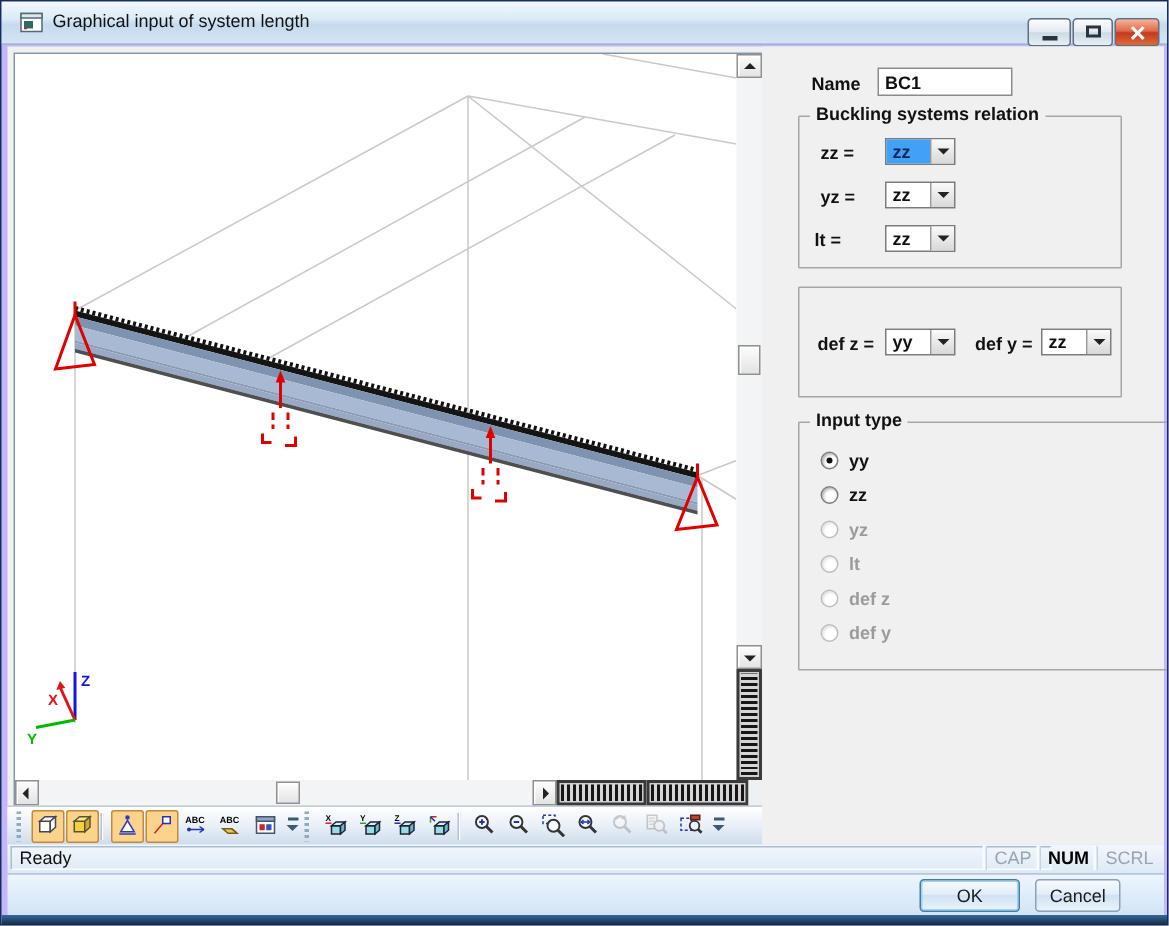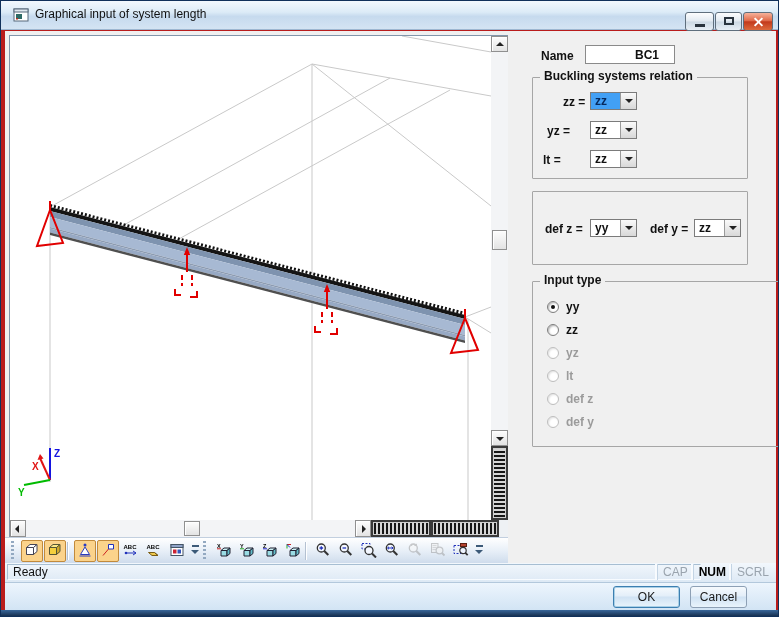--- a/index.html
+++ b/index.html
@@ -1,17 +1,17 @@
 <!DOCTYPE html>
 <html><head>
 <meta charset="utf-8">
 <style>
   html,body{margin:0;padding:0;background:#666;}
   *{box-sizing:border-box;}
-  .window{position:relative;width:779px;height:617px;background:#b91c1c;border:1px solid #10305a;
+  .window{position:relative;width:779px;height:617px;background:#c4b5fd;border:1px solid #10305a;
           font-family:"Liberation Sans",sans-serif;font-size:12px;color:#111;overflow:hidden;}
   
   .titlebar{position:absolute;left:0;top:0;width:777px;height:29px;
     background:linear-gradient(180deg,#f2f8fd 0%,#dcebf7 40%,#c6daee 55%,#d4e4f3 100%);
     border-bottom:1px solid #9db7d1;}
   .title-icon{position:absolute;left:12px;top:6px;width:16px;height:16px;}
   .title-text{position:absolute;left:34px;top:6px;white-space:nowrap;}
   .winbtn{position:absolute;top:11px;height:19px;border:1px solid #5f6f7d;border-radius:3px;}
   .winbtn.min{left:684px;width:29px;background:linear-gradient(#fcfdfe,#e2eaf1 48%,#ccd9e4 52%,#e7eff6);}
   .winbtn.max{left:714px;width:27px;background:linear-gradient(#fcfdfe,#e2eaf1 48%,#ccd9e4 52%,#e7eff6);}
@@ -49,21 +49,21 @@
   .grip{position:absolute;top:3px;width:3px;height:20px;
         background:repeating-linear-gradient(180deg,#93a9c1 0 2px,transparent 2px 4px);}
   .tsep{position:absolute;top:4px;width:2px;height:18px;background:#b4c1d1;border-right:1px solid #fff;}
   .chev{position:absolute;top:4px;width:12px;height:18px;}
   .chev::before{content:"";display:block;width:7px;height:2px;background:#3c5a78;margin:3px auto 3px;}
   .chev::after{content:"";display:block;margin:0 auto;width:0;height:0;border:4px solid transparent;border-top-color:#3c5a78;}
   
   .panel{position:absolute;left:503px;top:0;width:268px;height:532px;background:#f0f0f0;}
   .plabel{position:absolute;font-weight:bold;white-space:nowrap;}
   .name-input{position:absolute;left:77px;top:14px;width:90px;height:19px;border:1px solid #8a8a8a;
-        background:#fff;font:bold 12px "Liberation Sans",sans-serif;padding:0 15px;color:#111;text-align:right;}
+        background:#fff;font:bold 12px "Liberation Sans",sans-serif;padding:0 4px;color:#111;}
   .groupbox{position:absolute;border:1px solid #a6a6a6;border-radius:1px;padding-left:44px;}
   .gtitle{position:absolute;top:-9px;left:7px;background:#f0f0f0;padding:0 4px;font-weight:bold;white-space:nowrap;}
   .combo{position:absolute;width:47px;height:18px;border:1px solid #7b7b7b;background:#fff;display:flex;}
   .cval{flex:1;font-weight:bold;padding:1px 0 0 4px;overflow:hidden;}
   .cval.hl{background:#42a0f5;color:#06285c;}
   .cbtn{width:16px;background:linear-gradient(#fafafa,#d8d8d8);border-left:1px solid #9a9a9a;position:relative;}
   .carr{position:absolute;left:4px;top:6px;width:0;height:0;border:4px solid transparent;border-top-color:#222;border-bottom-width:0;}
   .opt{position:absolute;left:0;height:16px;}
   .radio{position:absolute;left:14px;top:1px;width:12px;height:12px;border-radius:50%;background:#fff;
          border:1px solid #7d7d7d;box-shadow:inset 1px 1px 2px rgba(0,0,0,.3);}
@@ -361,21 +361,21 @@
         </div>
         <div class="chev" style="left: 468px;"></div>
       </div>
 
     <div class="panel">
       <span class="plabel" style="left:33px;top:18px;">Name</span>
       <input class="name-input" readonly="" value="BC1" style="">
 
       <div class="groupbox" style="left:24px;top:46px;width:216px;height:102px;">
         <span class="gtitle">Buckling systems relation</span>
-        <span class="plabel" style="left:30px;top:17px;">zz =</span>
+        <span class="plabel" style="left:14px;top:17px;">zz =</span>
         <div class="combo" style="left:57px;top:14px;">
           <span class="cval hl">zz</span>
           <span class="cbtn">
               <span class="carr"></span>
             </span>
         </div>
         <span class="plabel" style="left:14px;top:46px;">yz =</span>
         <div class="combo" style="left:57px;top:43px;">
           <span class="cval">zz</span>
           <span class="cbtn">

